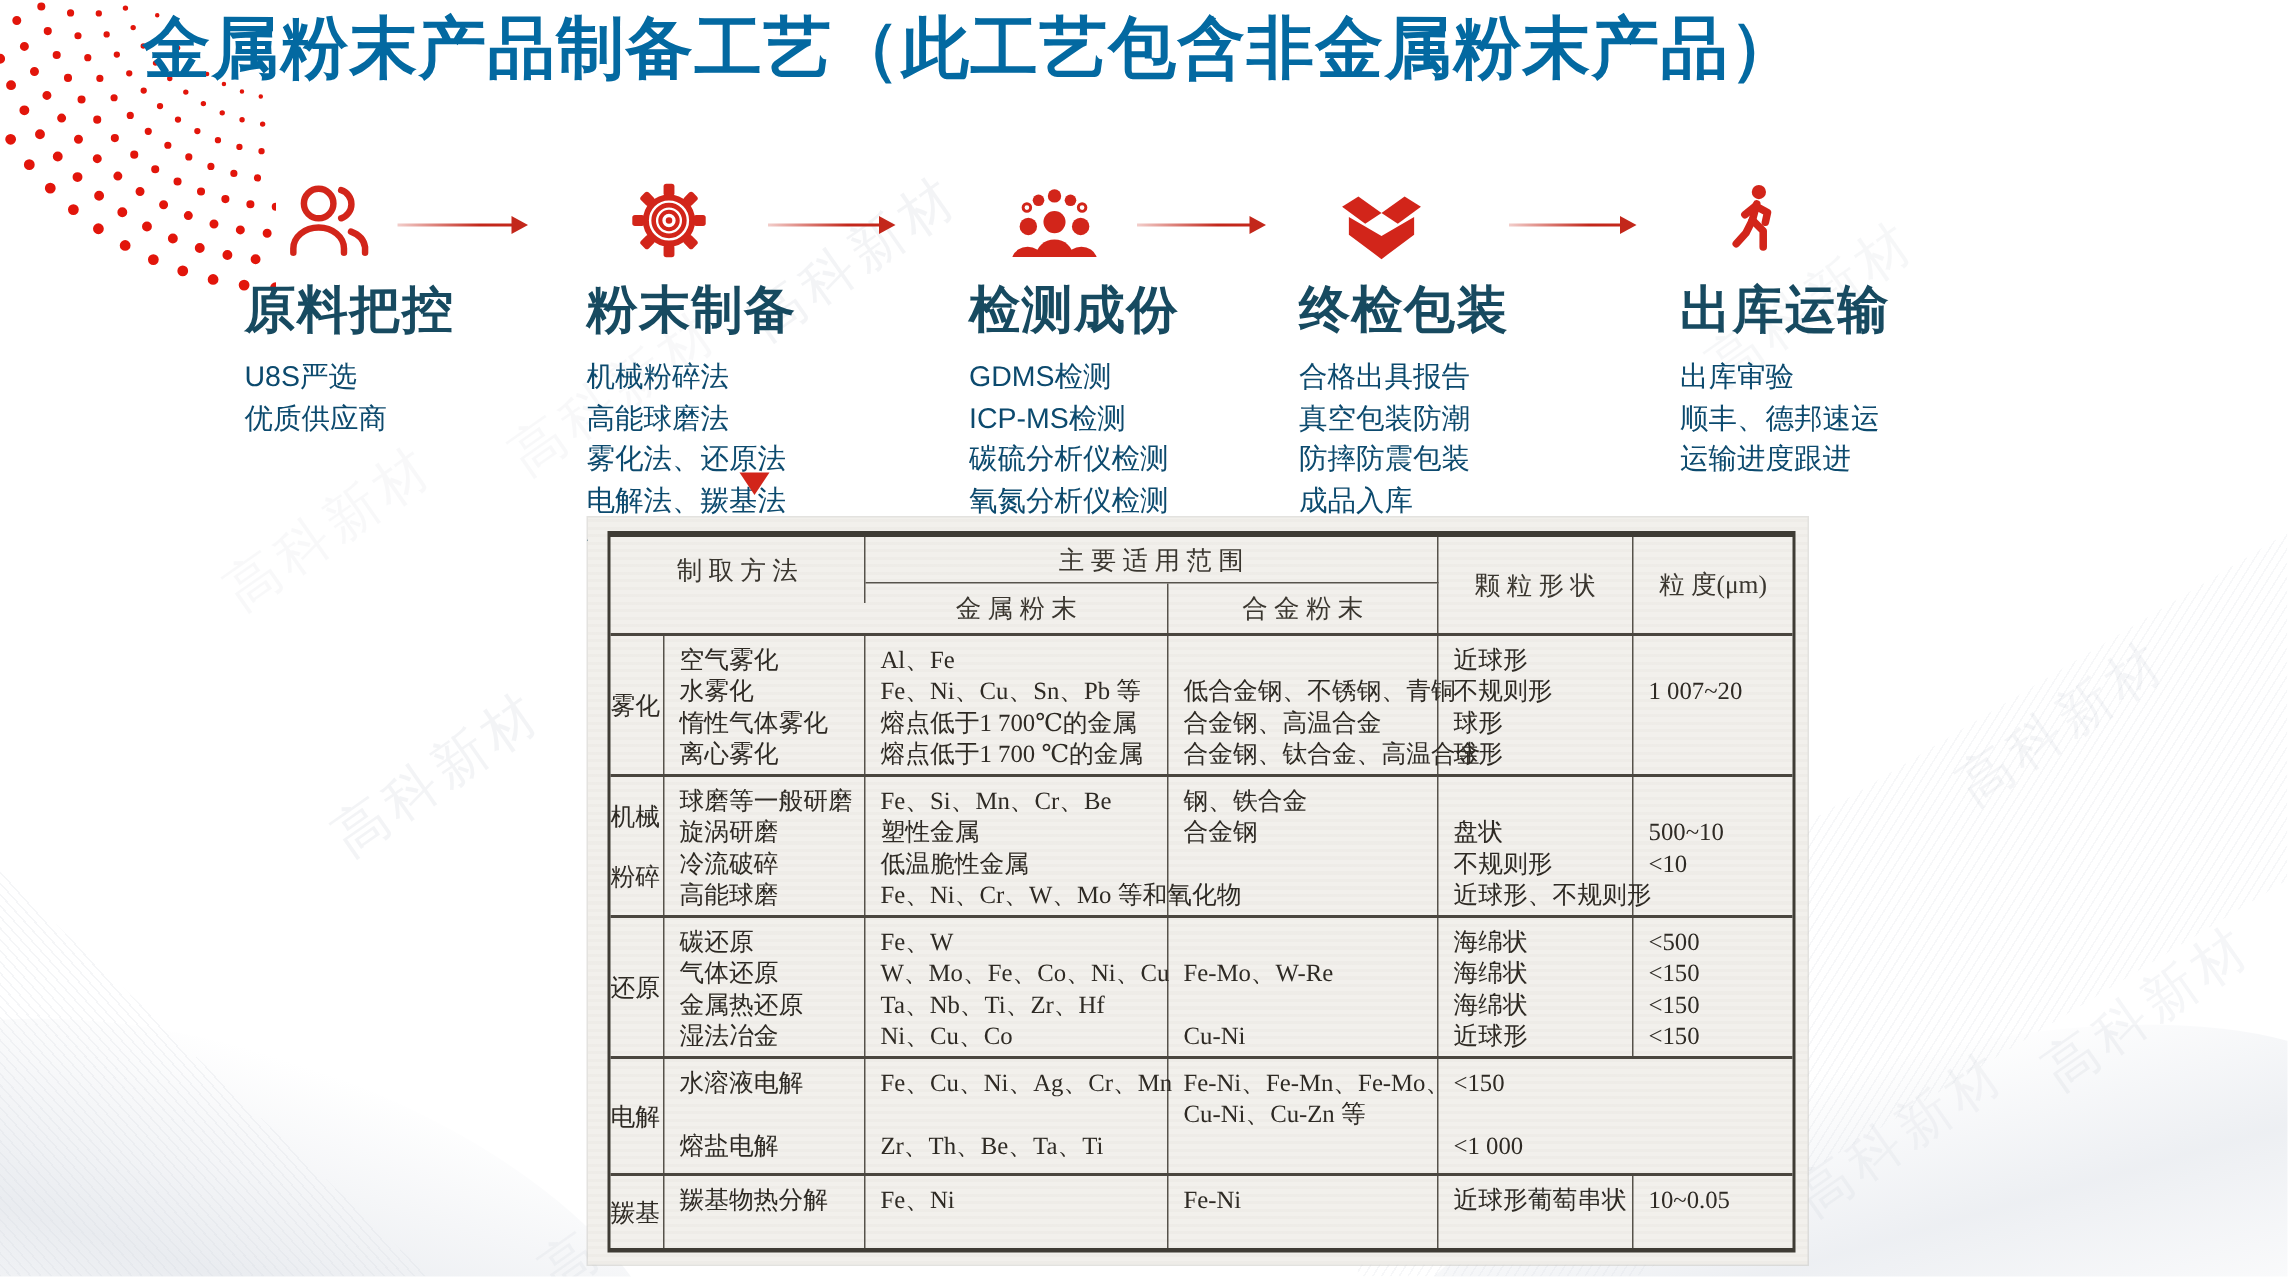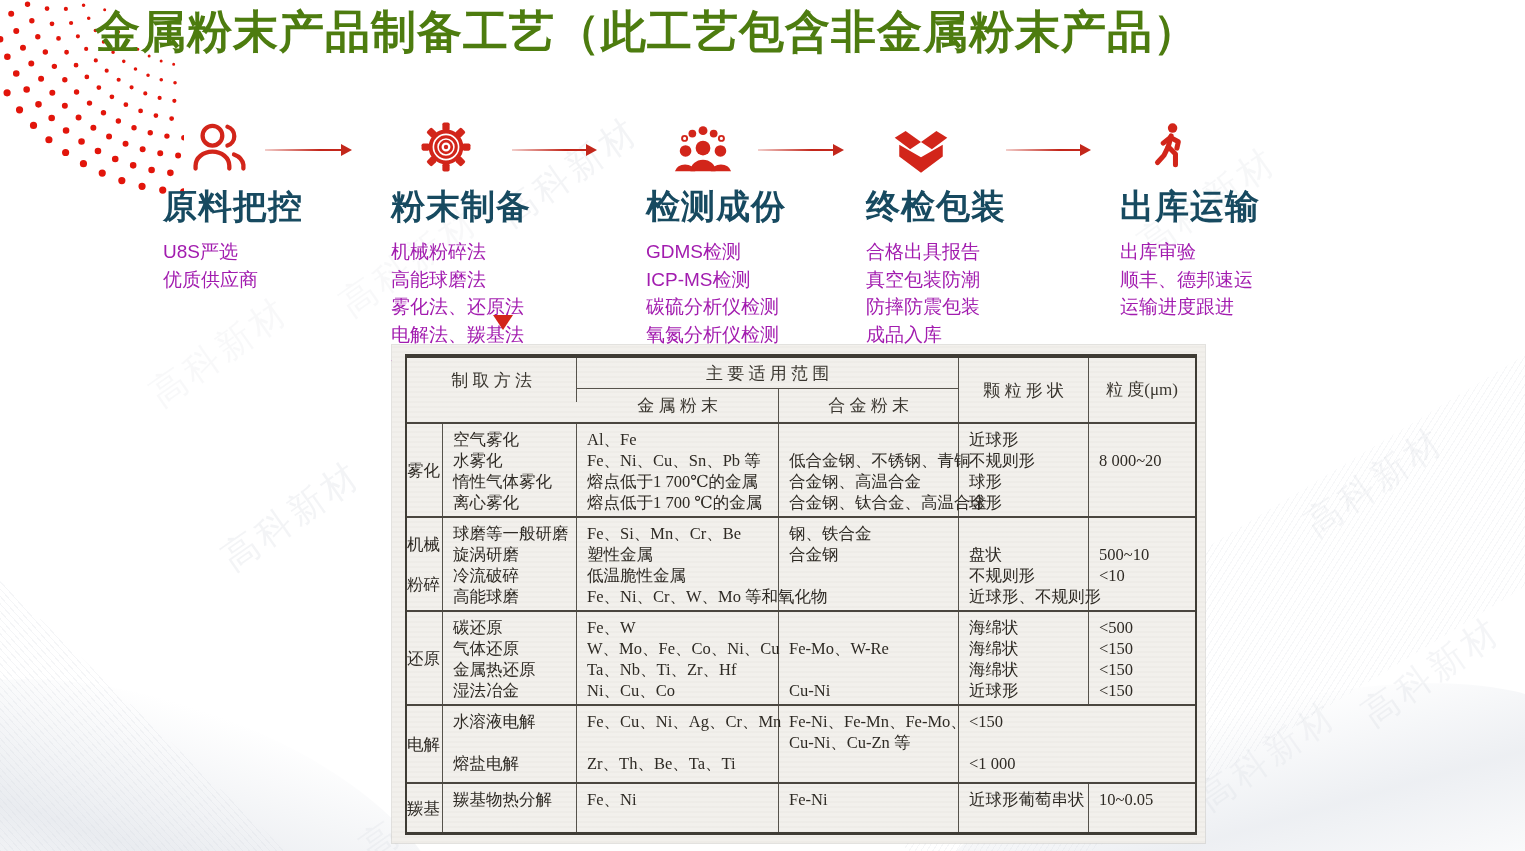--- a/index.html
+++ b/index.html
@@ -38,32 +38,32 @@
     position:absolute;font-size:36px;letter-spacing:4px;color:#8f99ab;
     transform:rotate(-35deg);white-space:nowrap;pointer-events:none;
     font-family:"Liberation Sans","DejaVu Sans",sans-serif;
   }
   
   .dots{position:absolute;left:-6px;top:-8px;}
   
   .slide-title{
     position:absolute;left:95px;top:2px;width:1400px;
     font-family:"Liberation Serif","DejaVu Serif",serif;
-    font-weight:bold;font-size:45px;letter-spacing:1px;color:#4d7c0f;
+    font-weight:bold;font-size:45px;letter-spacing:1px;color:#0369a1;
     white-space:nowrap;
   }
   
   .step{position:absolute;top:112px;}
   .step-icon{height:64px;display:flex;align-items:flex-end;margin-left:26px;margin-bottom:8px;}
   .step-title{
     font-size:34px;font-weight:bold;color:#174a60;letter-spacing:1px;margin-bottom:8px;
   }
   .step-items{position:relative;}
   .step-item{
-    font-size:19px;color:#a21caf;line-height:27.5px;white-space:nowrap;
+    font-size:19px;color:#0c4a6e;line-height:27.5px;white-space:nowrap;
   }
   .flow-arrow{position:absolute;top:149px;height:2px;
     background:linear-gradient(90deg, rgba(205,60,48,.25), #c3271b 70%);}
   .flow-arrow::after{
     content:"";position:absolute;right:-9px;top:-5px;width:0;height:0;
     border-left:11px solid #c3271b;border-top:6px solid transparent;border-bottom:6px solid transparent;
   }
   .red-tri{
     position:absolute;width:0;height:0;
     border-left:10px solid transparent;border-right:10px solid transparent;
@@ -289,21 +289,21 @@
             <div class="tl">合金钢、钛合金、高温合金</div>
           </div>
           <div class="td ">
             <div class="tl">近球形</div>
             <div class="tl">不规则形</div>
             <div class="tl">球形</div>
             <div class="tl">球形</div>
           </div>
           <div class="td ">
             <div class="tl">&nbsp;</div>
-            <div class="tl">8 000~20</div>
+            <div class="tl">1 007~20</div>
           </div>
         </div>
         <div class="trow" style="min-height: 90px; font-family: Liberation Serif, serif;">
           <div class="td c-group">
             <div class="tl">机械</div>
             <div class="tl">粉碎</div>
           </div>
           <div class="td ">
             <div class="tl">球磨等一般研磨</div>
             <div class="tl">旋涡研磨</div>

